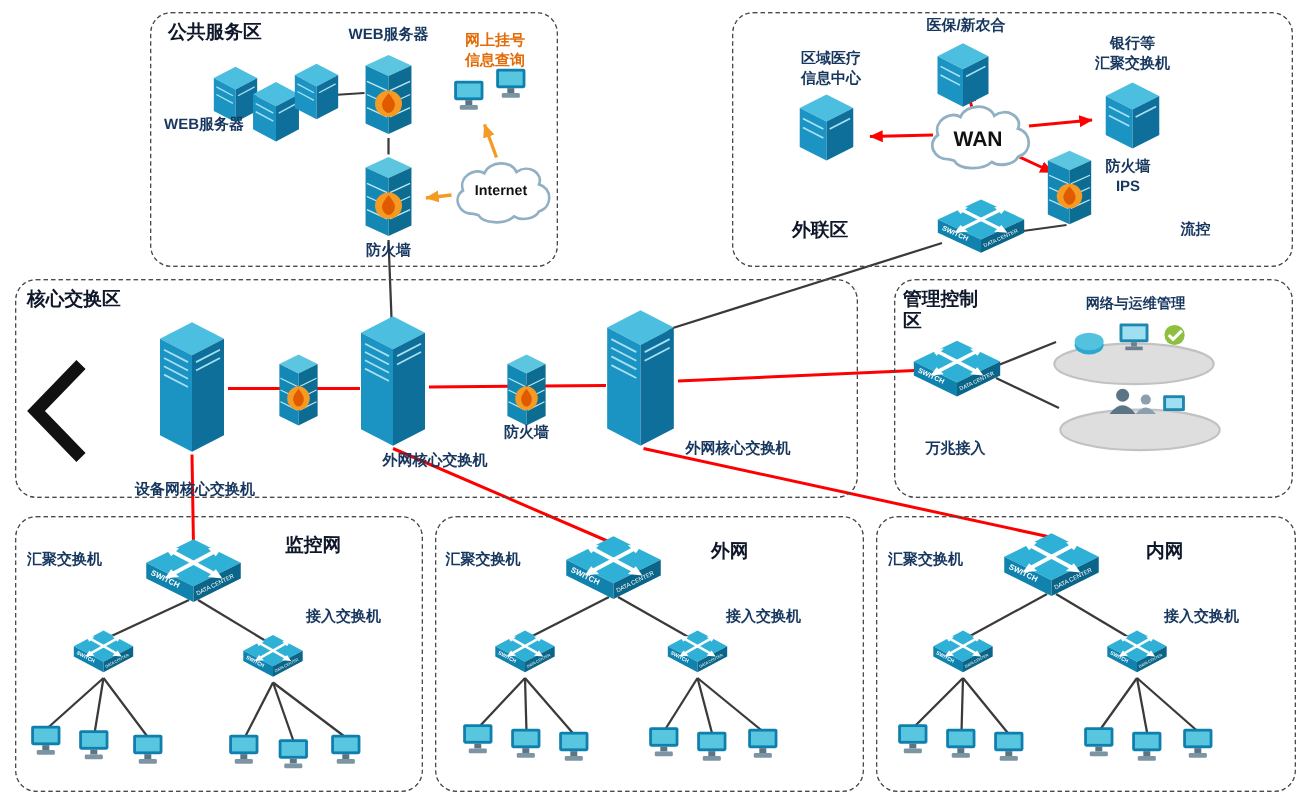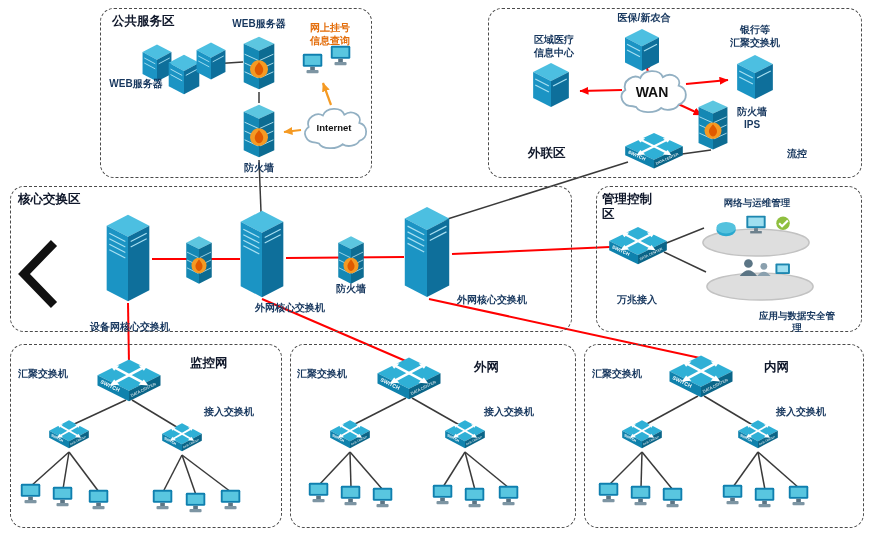--- a/index.html
+++ b/index.html
@@ -333,21 +333,20 @@
       </svg>
     </div>
   <div class="node" style="left:704px;top:250px;width:112px;height:52px">
       <svg viewBox="0 0 116 54" preserveAspectRatio="none">
         <use href="#sym-platform-sec"></use>
       </svg>
     </div>
 
   <div class="lbl" style="left:637px;top:294px">万兆接入</div>
   <div class="lbl sm" style="left:757px;top:197px">网络与运维管理</div>
-  <div class="lbl sm" style="left:797px;top:310px">应用与数据安全管理</div>
 
   <div class="node" style="left:94px;top:356px;width:70px;height:54px">
       <svg viewBox="0 0 80 62" preserveAspectRatio="none">
         <use href="#sym-switch"></use>
       </svg>
     </div>
   <div class="node" style="left:47px;top:418px;width:44px;height:36px">
       <svg viewBox="0 0 80 62" preserveAspectRatio="none">
         <use href="#sym-switch"></use>
       </svg>

